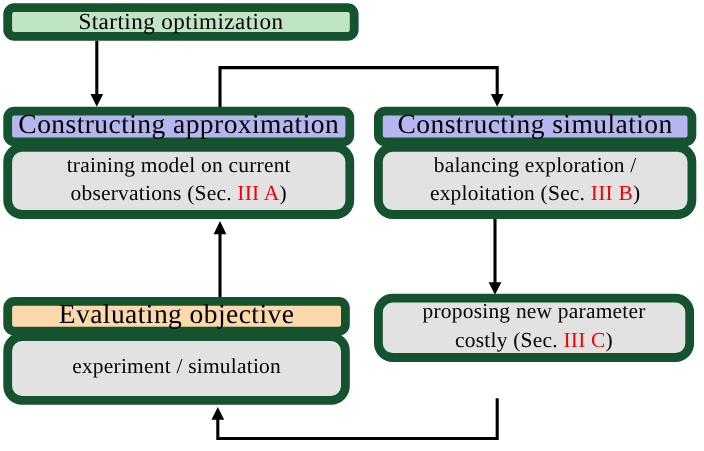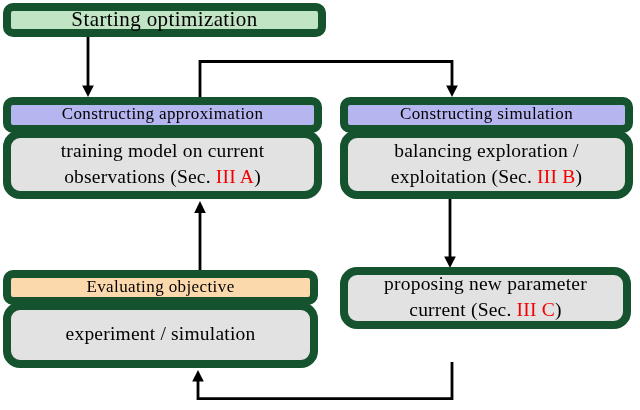--- a/index.html
+++ b/index.html
@@ -6,21 +6,21 @@
   .canvas{
     position:relative;width:640px;height:410px;background:#ffffff;overflow:hidden;
     font-family:"Liberation Serif","DejaVu Serif",serif;color:#000;
   }
   .connectors{position:absolute;left:0;top:0;}
   .node{position:absolute;box-sizing:border-box;}
   .part{
     box-sizing:border-box;border:8px solid #14532d;border-radius:10px;
     display:flex;align-items:center;justify-content:center;text-align:center;
   }
-  .hdr{height:36px;position:relative;z-index:2;font-size:17px;letter-spacing:0.4px;padding-bottom:2px;}
+  .hdr{height:36px;position:relative;z-index:2;font-size:25px;letter-spacing:0.4px;padding-bottom:2px;}
   .bdy{
     margin-top:-3px;position:relative;z-index:1;background:var(--gray);
     flex-direction:column;font-size:19.5px;line-height:26px;letter-spacing:0.2px;padding:4px 2px 6px 2px;border-radius:17px;
   }
   .single{height:34px;font-size:21px;letter-spacing:0.4px;padding-bottom:2px;}
   .green{background:var(--green);}
   .purple{background:var(--purple);}
   .orange{background:var(--orange);}
   .red{color:var(--red);}
   .line{white-space:nowrap;}
@@ -78,17 +78,17 @@
       <span>Evaluating objective</span>
     </div>
     <div class="part bdy" style="height:66px;">
       <span class="line"><span>experiment / simulation</span><span class="red"></span><span></span></span>
     </div>
   </div>
 
   <div class="node" style="left:340px;top:270px;width:291px;">
     <div class="part bdy" style="height:62px;text-align:right;">
       <span class="line">proposing new parameter</span>
-      <span class="line"><span>current (Sec. </span><span class="red">III C</span><span>)</span></span>
+      <span class="line"><span>costly (Sec. </span><span class="red">III C</span><span>)</span></span>
     </div>
   </div>
 
 </div>
 
 </body></html>

